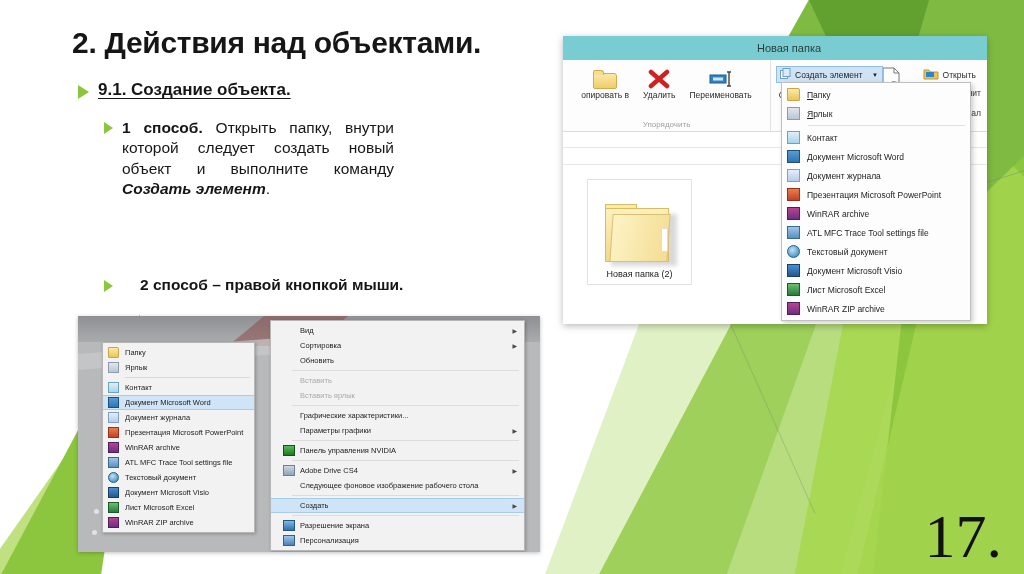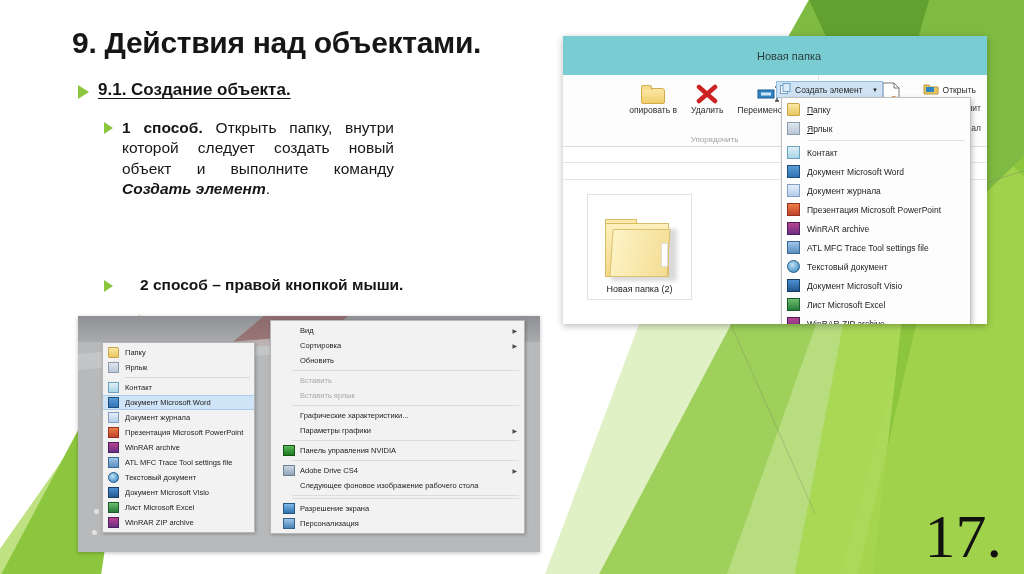--- a/index.html
+++ b/index.html
@@ -120,21 +120,21 @@
     font-size:62px; color:#111; font-family:"Liberation Serif", serif;
   }
 
   
   .explorer {
     position:absolute; left:563px; top:36px; width:424px; height:288px;
     background:#ffffff; overflow:hidden;
     box-shadow:0 2px 7px rgba(0,0,0,.28);
   }
   .ex-titlebar {
-    height:39px; background:#79cdd2;
+    height:24px; background:#79cdd2;
     display:flex; align-items:center; justify-content:center;
     font-size:11px; color:#2c3c3d;padding-left:28px;
   }
   .ex-ribbon {
     height:72px; background:#fdfdfd; position:relative;
     border-bottom:1px solid #dcdcdc;
     display:flex; align-items:flex-start;
   }
   .rb-group {
     height:100%; display:flex; flex-direction:column;
@@ -325,21 +325,21 @@
   <div class="poly p-right-mid"></div>
   <div class="poly p-right-lt"></div>
   <div class="poly p-right-dark"></div>
   <div class="poly p-dark-notch"></div>
   <div class="poly p-left-tri2"></div>
   <div class="poly p-left-tri"></div>
   <div class="hairline"></div>
   <div class="hairline2"></div>
 </div>
 
-<div class="slide-title">9. Действия над объектами.</div>
+<div class="slide-title">2. Действия над объектами.</div>
 
 <div class="bullet-l1">
   <span class="tri"></span>
   <span class="txt-l1">9.1. Создание объекта.</span>
 </div>
 
 <div class="bullet-l2a">
   <span class="tri small"></span>
   <span class="txt-l2"><b>1 способ.</b><span> Открыть папку, внутри кото­рой следует создать новый объект и выполните команду </span><i>Создать элемент</i><span>.</span></span>
 </div>
@@ -350,21 +350,21 @@
 </div>
 
 <div class="page-num">17.</div>
 
 <div class="explorer">
   <div class="ex-titlebar">
     <span>Новая папка</span>
   </div>
 
   <div class="ex-ribbon">
-    <div class="rb-group bd" style="width:208px;margin-left:48px;">
+    <div class="rb-group bd" style="width:208px;">
       <div class="rb-row">
         <div class="rb-btn">
           <span class="ic">
             <span class="folder-ic">
                 <span class="back"></span>
                 <span class="tab"></span>
               </span>
           </span>
           <span>опировать в</span>
         </div>
@@ -609,20 +609,25 @@
     <div class="cm-item">
       <span class="mi adobe cmic"></span>
       <span class="lbl">Adobe Drive CS4</span>
       <span class="arw">▶</span>
     </div>
     <div class="cm-item">
       <span class="noic"></span>
       <span class="lbl">Следующее фоновое изображение рабочего стола</span>
     </div>
     <div class="cm-sep"></div>
+    <div class="cm-item sel">
+      <span class="noic"></span>
+      <span class="lbl">Создать</span>
+      <span class="arw">▶</span>
+    </div>
     <div class="cm-sep"></div>
     <div class="cm-item">
       <span class="mi screen cmic"></span>
       <span class="lbl">Разрешение экрана</span>
     </div>
     <div class="cm-item">
       <span class="mi person cmic"></span>
       <span class="lbl">Персонализация</span>
     </div>
   </div>

